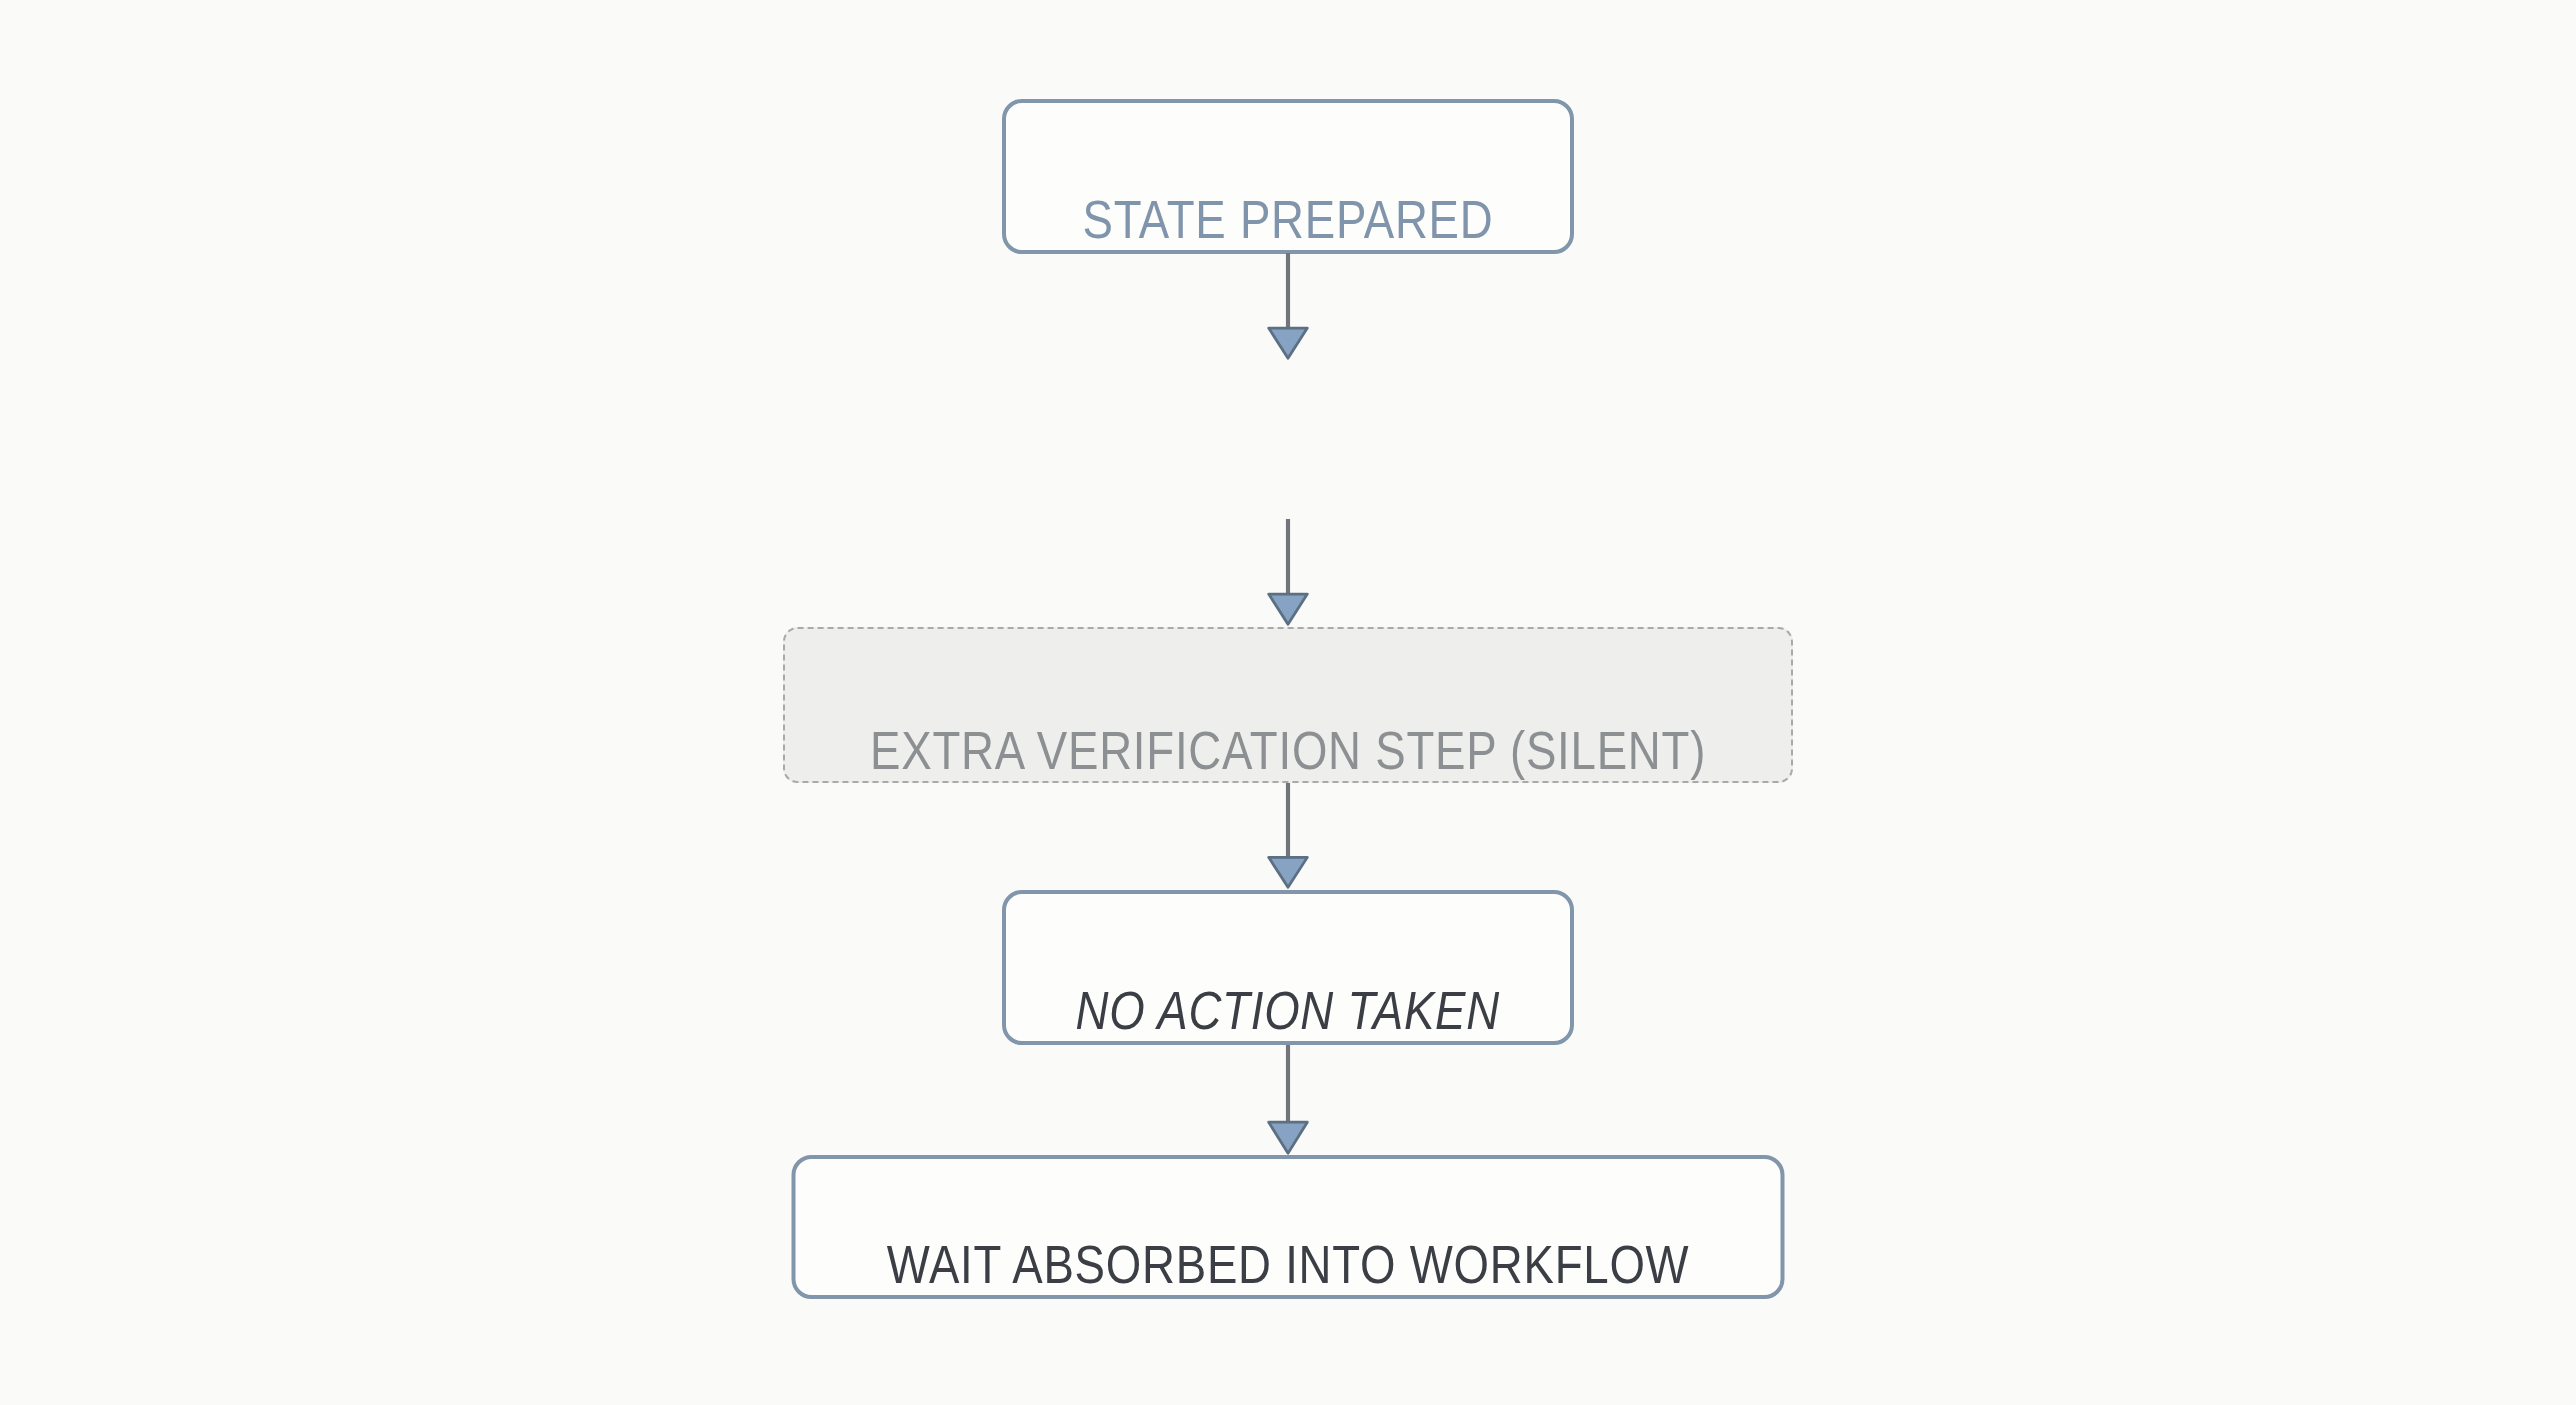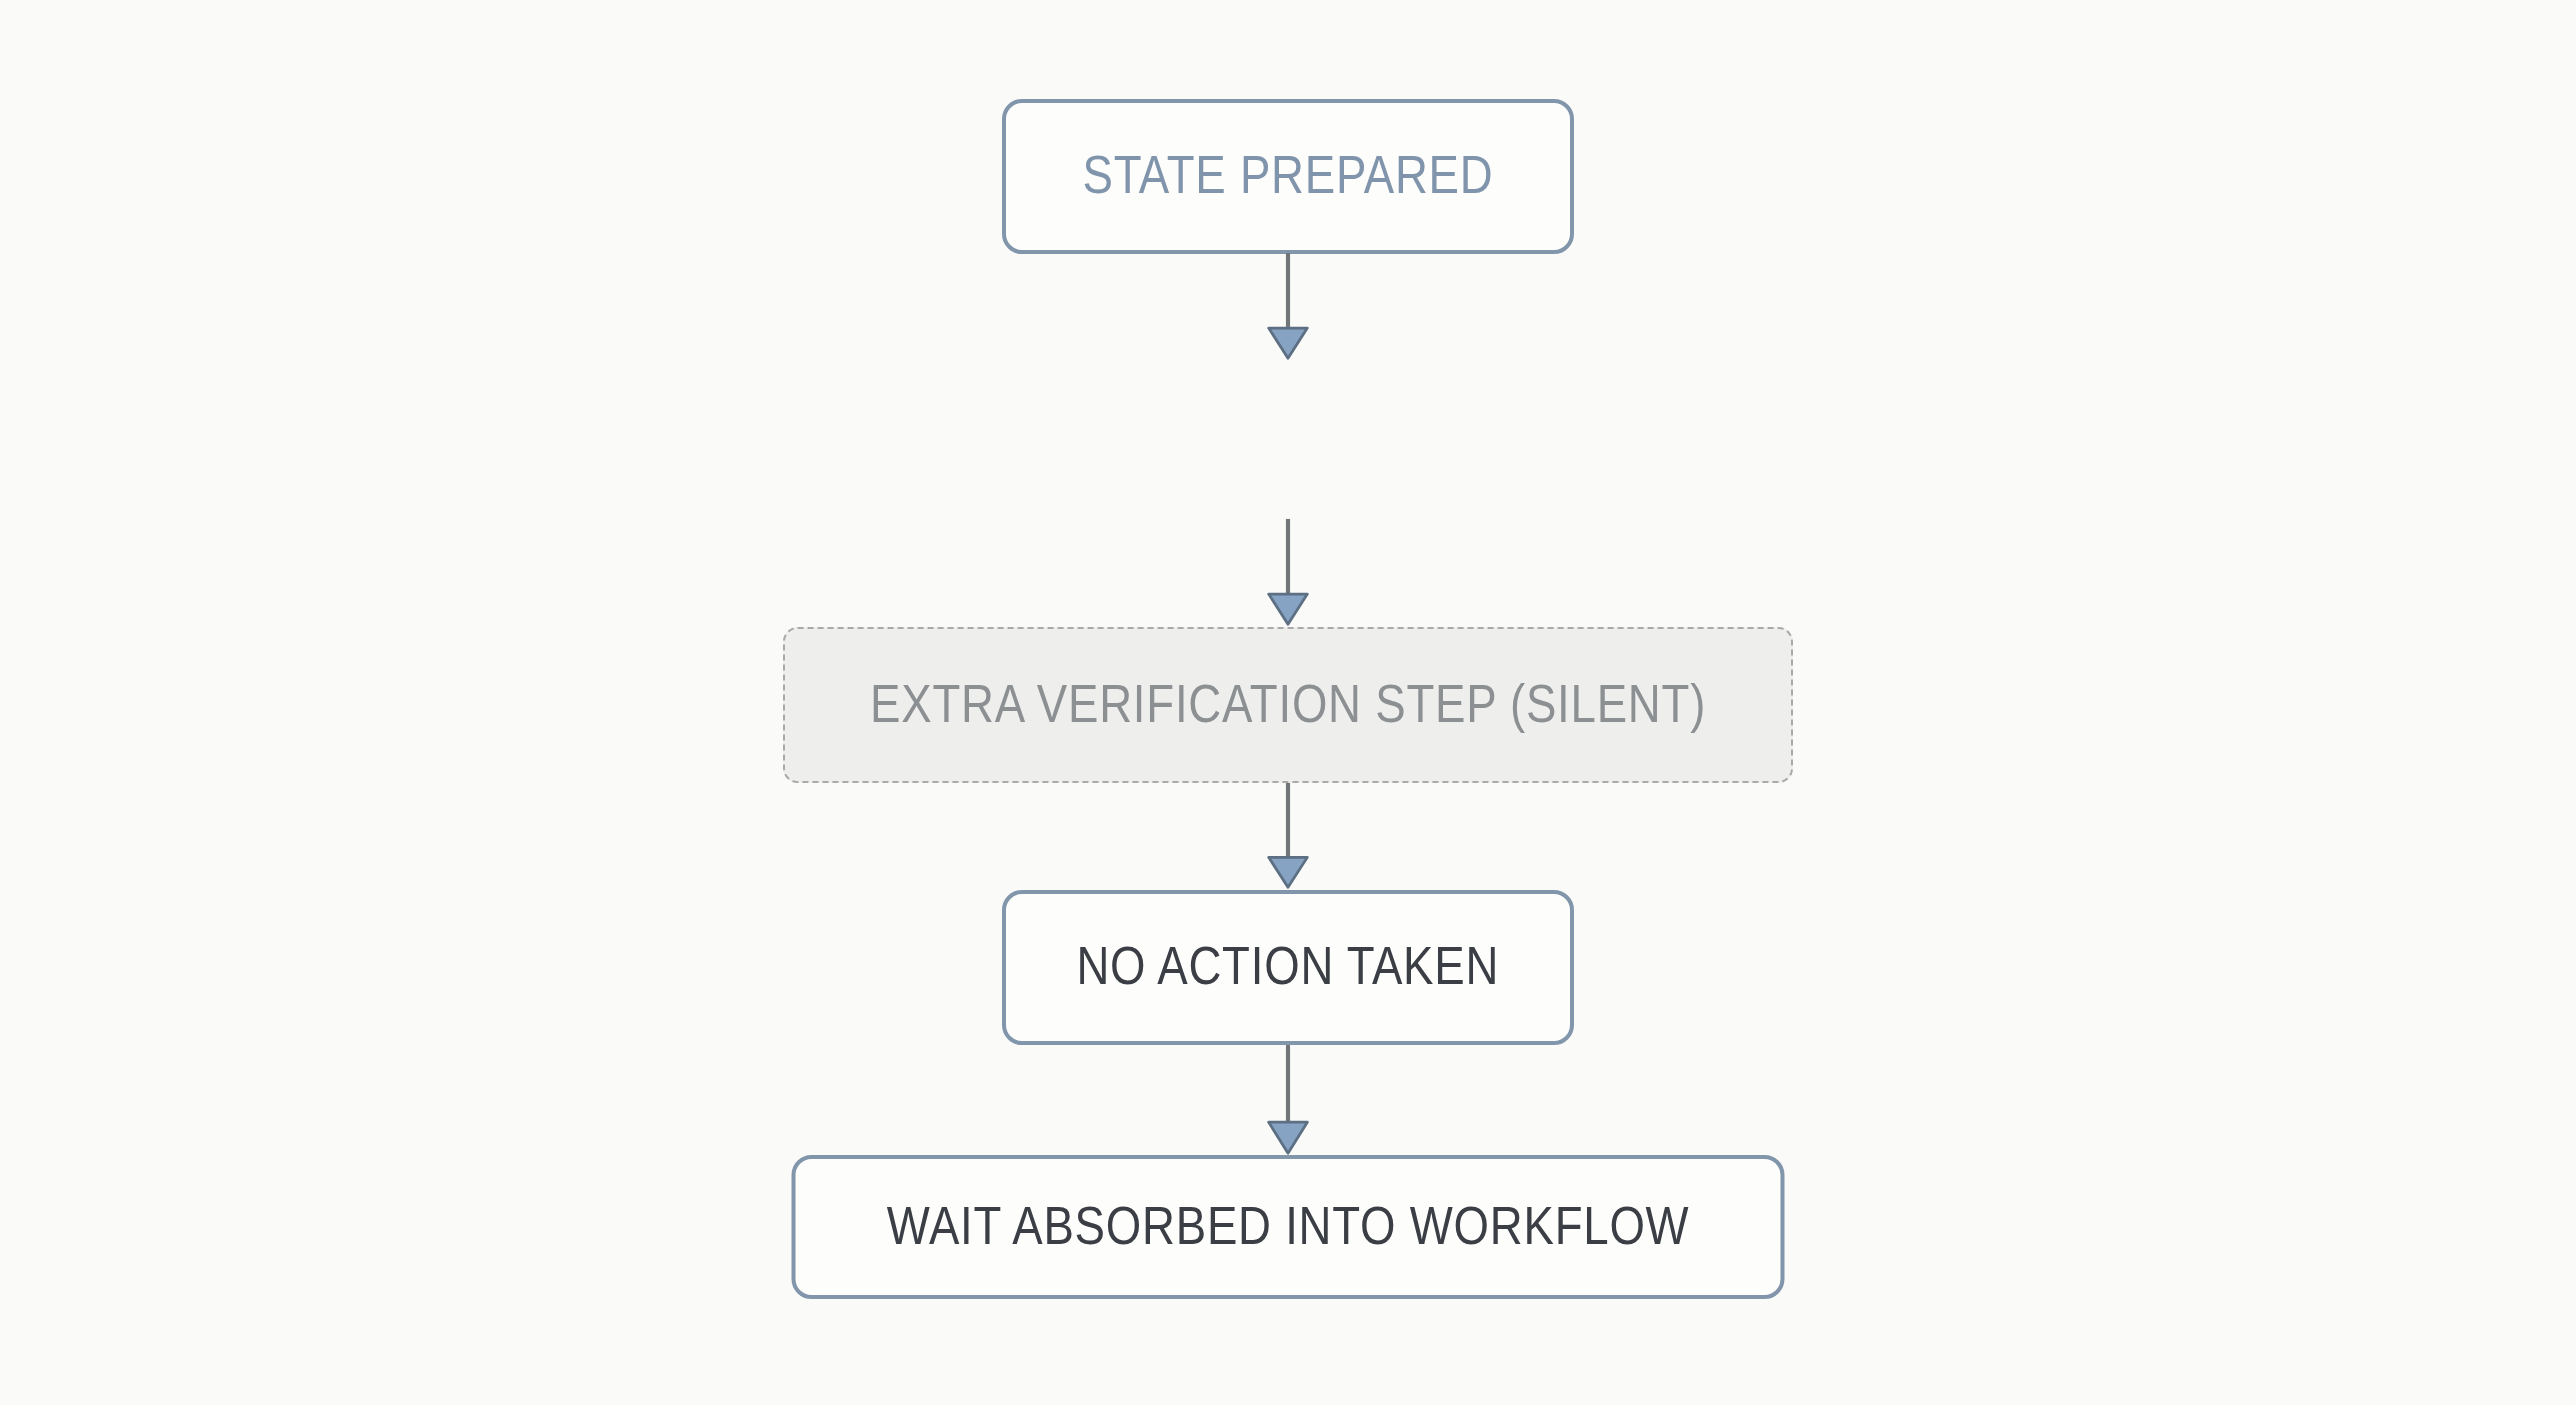--- a/index.html
+++ b/index.html
@@ -13,21 +13,21 @@
   .canvas {
     position: relative;
     width: 2576px;
     height: 1405px;
   }
   .node {
     position: absolute;
     left: 50%;
     transform: translateX(-50%);
     display: flex;
-    align-items: center;
+    align-items: flex-end;
     justify-content: center;
     box-sizing: border-box;
     background: var(--node_fill, #fdfdfc);
     border: 4.6px solid var(--node_border, #8296ab);
     border-radius: 20px;
   }
   .node.dashed {
     background: var(--dashed_fill, #eeeeec);
     border: 2.7px dashed var(--dashed_border, #a9a9a9);
     border-radius: 14.6px;
@@ -91,21 +91,21 @@
     <span class="node-label">EXTRA VERIFICATION STEP (SILENT)</span>
   </div>
 
   <div class="arrow" style="top:783px; height:107px;">
     <svg viewBox="0 0 50 118" preserveAspectRatio="none">
       <line class="stem" x1="25" y1="0" x2="25" y2="84"></line>
       <path class="head" d="M4 82 L46 82 L25 115 Z"></path>
     </svg>
   </div>
 
-  <div class="node solid dark" style="top:890px; width:572px; height:155px;">
+  <div class="node solid dark" style="top:890px; width:572px; height:155px;font-style:italic;">
     <span class="node-label">NO ACTION TAKEN</span>
   </div>
 
   <div class="arrow" style="top:1045px; height:111px;">
     <svg viewBox="0 0 50 118" preserveAspectRatio="none">
       <line class="stem" x1="25" y1="0" x2="25" y2="84"></line>
       <path class="head" d="M4 82 L46 82 L25 115 Z"></path>
     </svg>
   </div>
 

